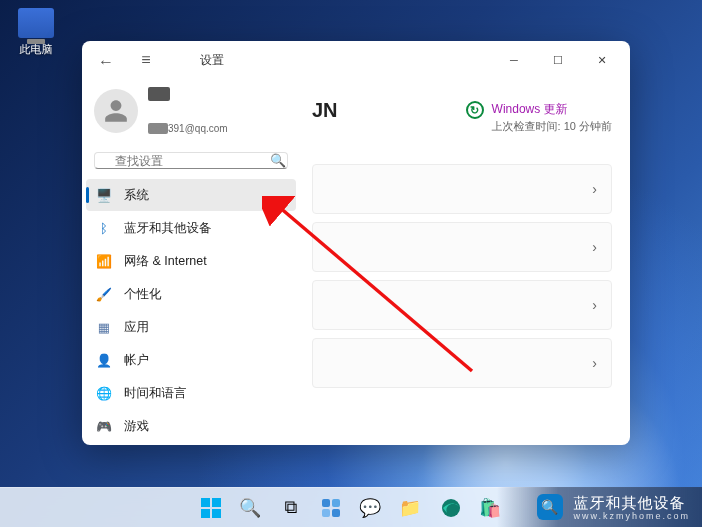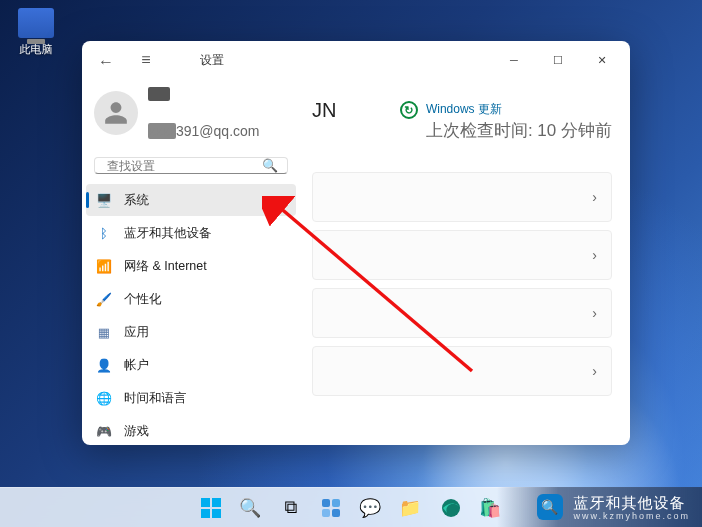--- a/index.html
+++ b/index.html
@@ -32,41 +32,41 @@
 
 .body { flex: 1; display: flex; overflow: hidden; }
 .sidebar { width: 218px; padding: 4px 4px 4px 4px; display: flex; flex-direction: column; overflow-y: auto; }
 .content { flex: 1; padding: 20px 18px 0 12px; position: relative; overflow: hidden; }
 
 
 .user { display: flex; align-items: center; gap: 10px; padding: 4px 8px 12px 8px; }
 .avatar { width: 44px; height: 44px; border-radius: 50%; background: #e4e4e4; display:flex; align-items:center; justify-content:center; }
 .avatar svg { width: 26px; height: 26px; fill: #888; }
 .user-text .name { font-size: 13px; font-weight: 600; background: #555; color:#555; border-radius:2px; padding: 0 18px 0 4px; display:inline-block; height:14px; }
-.user-text .email { font-size: 14px; color: #666; margin-top: 18px; }
-
-
-.search { margin: 6px 8px 10px 8px; height: 30px; background: #fff; border: 1px solid #e0e0e0; border-bottom: 1px solid #888; border-radius: 4px; display: flex; align-items: center; padding: 0 12px; }
+.user-text .email { font-size: 10px; color: #666; margin-top: 18px; }
+
+
+.search { margin: 6px 8px 10px 8px; height: 30px; background: #fff; border: 1px solid #e0e0e0; border-bottom: 1px solid #888; border-radius: 4px; display: flex; align-items: center; padding: 0 20px; }
 .search input { flex:1; border:none; outline:none; font-size: 12px; background: transparent; }
 .search .sicon { color:#666; font-size:13px; }
 
 
 .nav { display: flex; flex-direction: column; gap: 1px; }
 .nav-item { height: 32px; border-radius: 4px; display: flex; align-items: center; gap: 12px; padding: 0 10px; font-size: 12.5px; color: #222; cursor: pointer; position: relative; }
 .nav-item.selected { background: #eaeaea; }
 .nav-item.selected::before { content:""; position:absolute; left:0; top:8px; bottom:8px; width:3px; background:#0067c0; border-radius:2px; }
 .nav-item .nicon { width: 16px; height: 16px; display:flex; align-items:center; justify-content:center; font-size:13px; }
 
 
 .content-header { display:flex; align-items:flex-start; justify-content:space-between; }
-.device-name { font-size: 20px; font-weight: 400; color: #222; }
+.device-name { font-size: 20px; font-weight: 700; color: #222; }
 .update-box { display:flex; align-items:flex-start; gap:8px; margin-top: 2px; }
 .update-icon { width:18px; height:18px; border-radius:50%; border:2px solid #0b8a3e; color:#0b8a3e; display:flex; align-items:center; justify-content:center; font-size:11px; font-weight:bold; }
-.update-text .t1 { font-size: 12px; color:#0369a1; }
-.update-text .t2 { font-size: 17px; color:#666; margin-top:1px;text-align:right; }
+.update-text .t1 { font-size: 12px; color:#a21caf; }
+.update-text .t2 { font-size: 11px; color:#666; margin-top:1px;text-align:right; }
 
 
 .cards { margin-top: 30px; display:flex; flex-direction:column; gap: 8px; }
 .card { height: 50px; background:#fbfbfb; border:1px solid #ececec; border-radius:4px; display:flex; align-items:center; padding: 0 14px; cursor:pointer; }
 .card .chev { margin-left:auto; color:#666; font-size:14px; }
 
 
 .arrow-ann { position:absolute; top:155px; left:180px; width:220px; height:180px; pointer-events:none; }
 .arrow-ann svg { width:100%; height:100%; }
 

